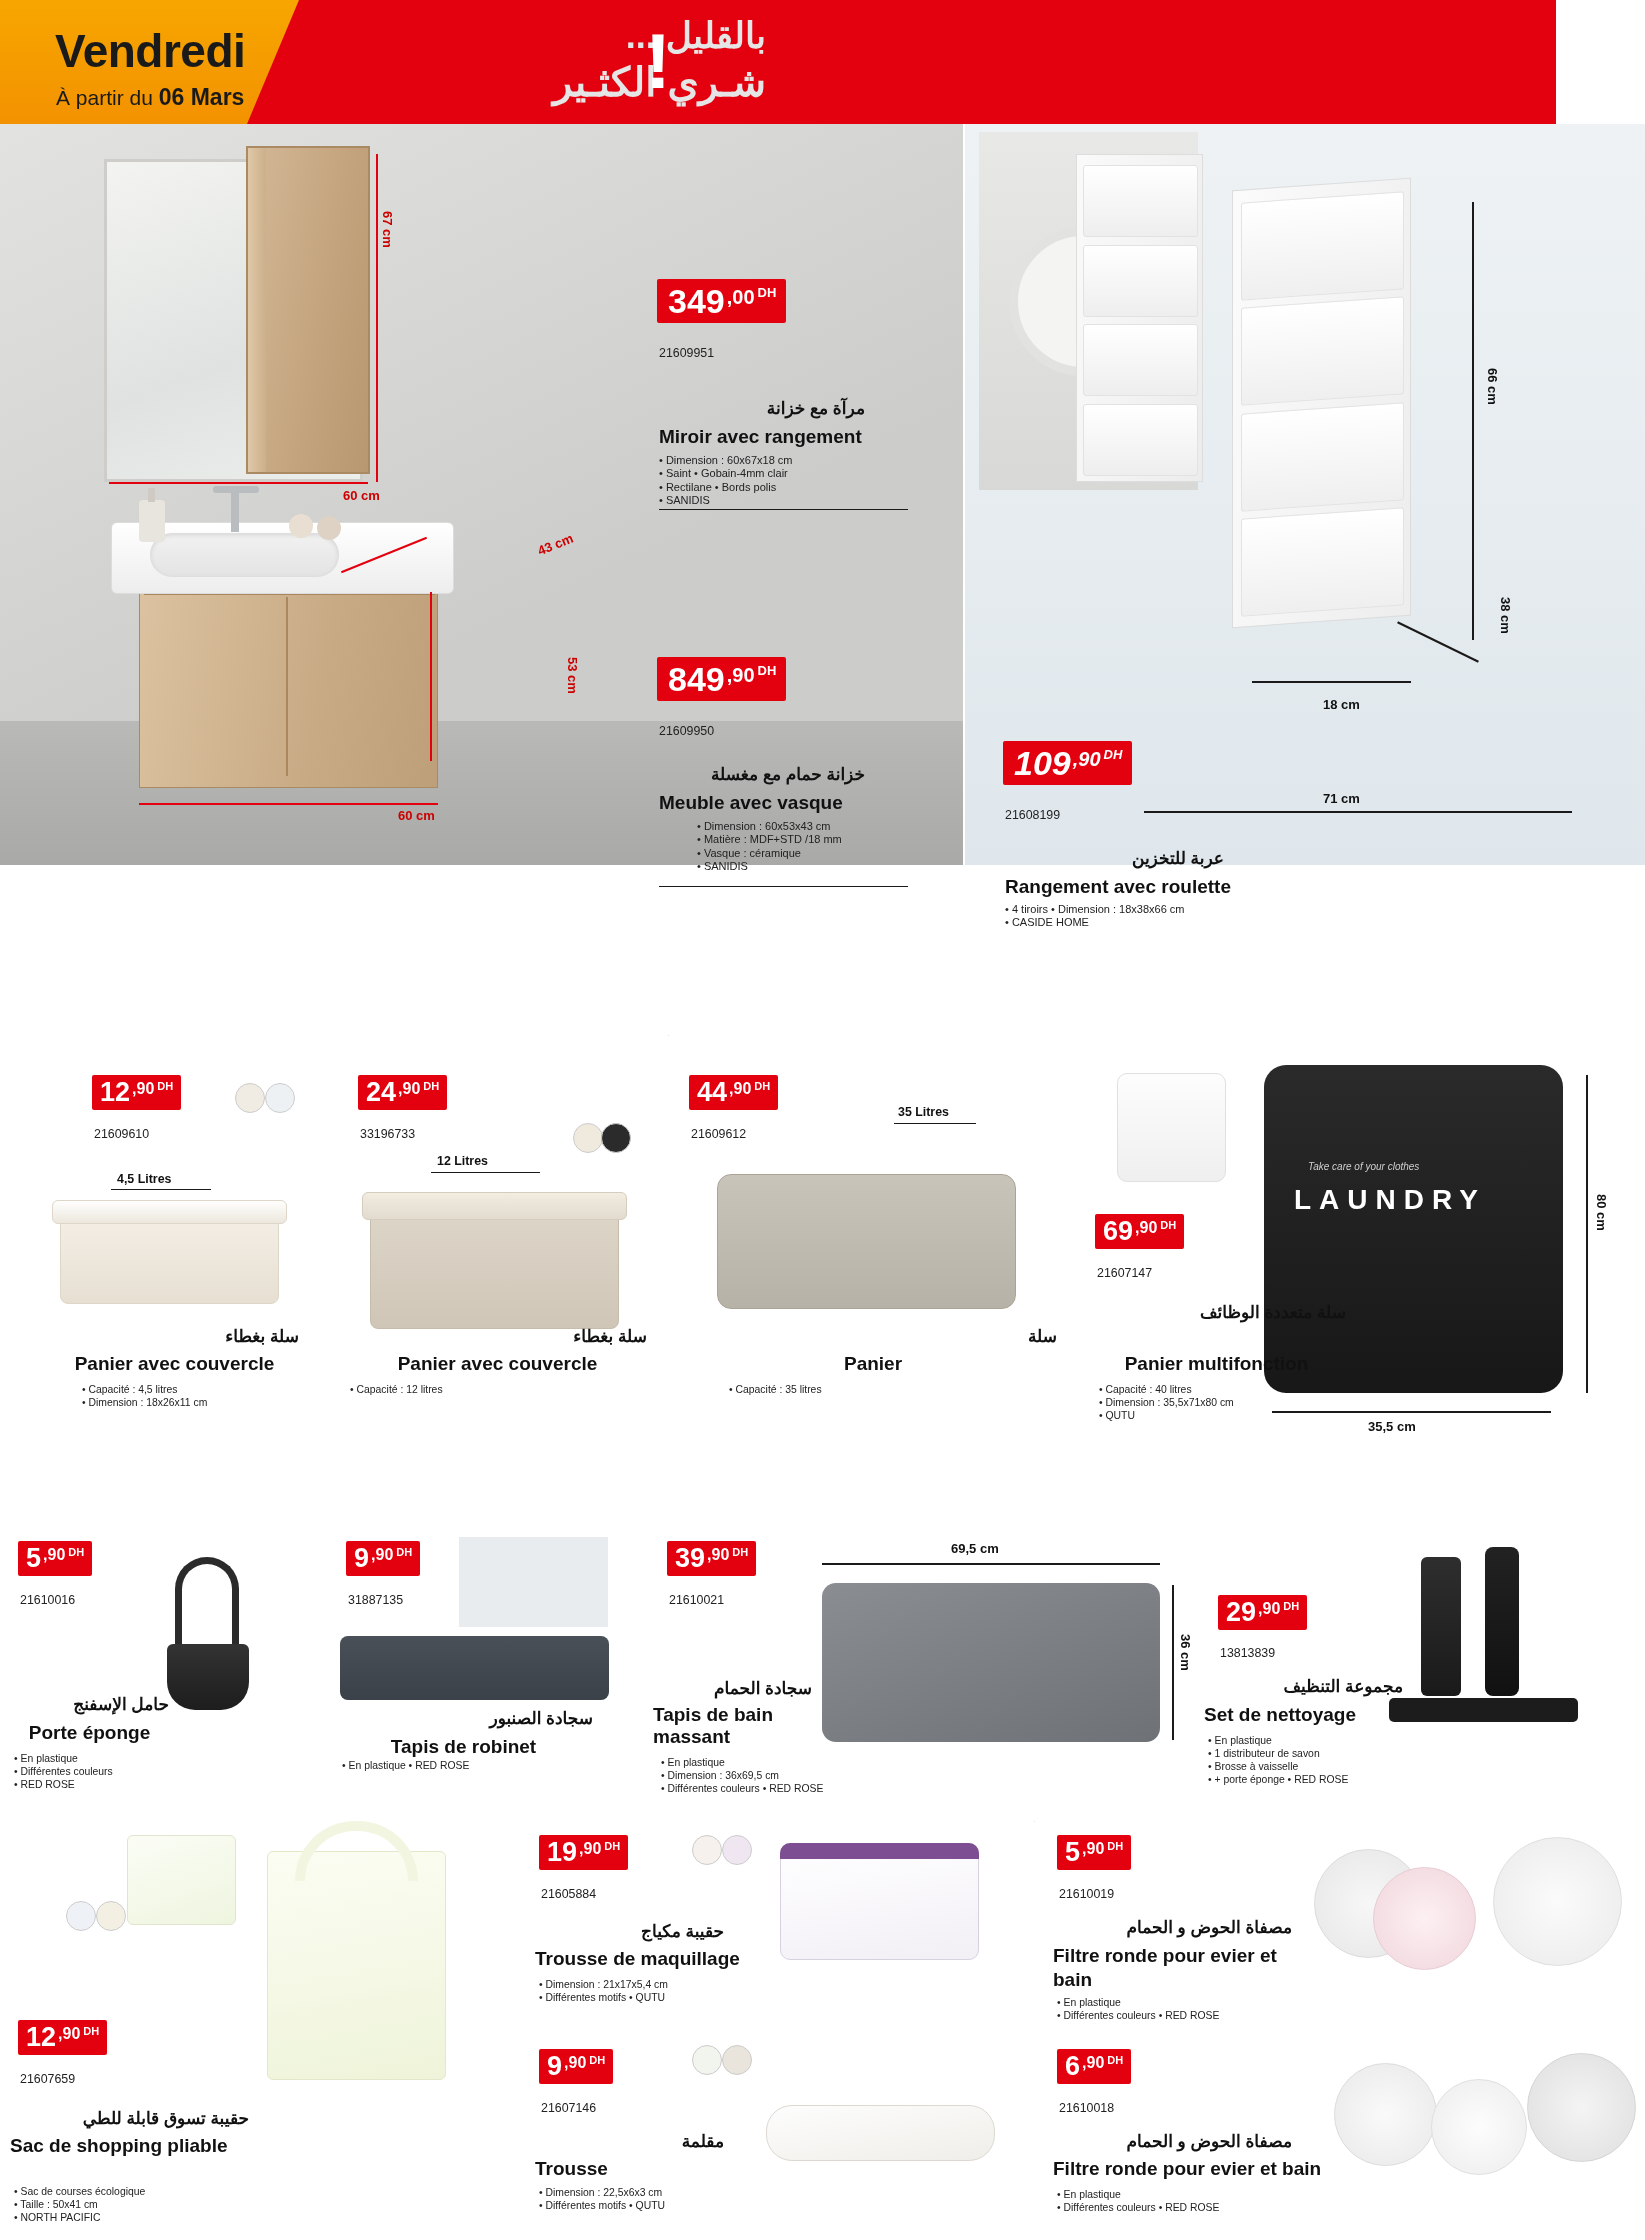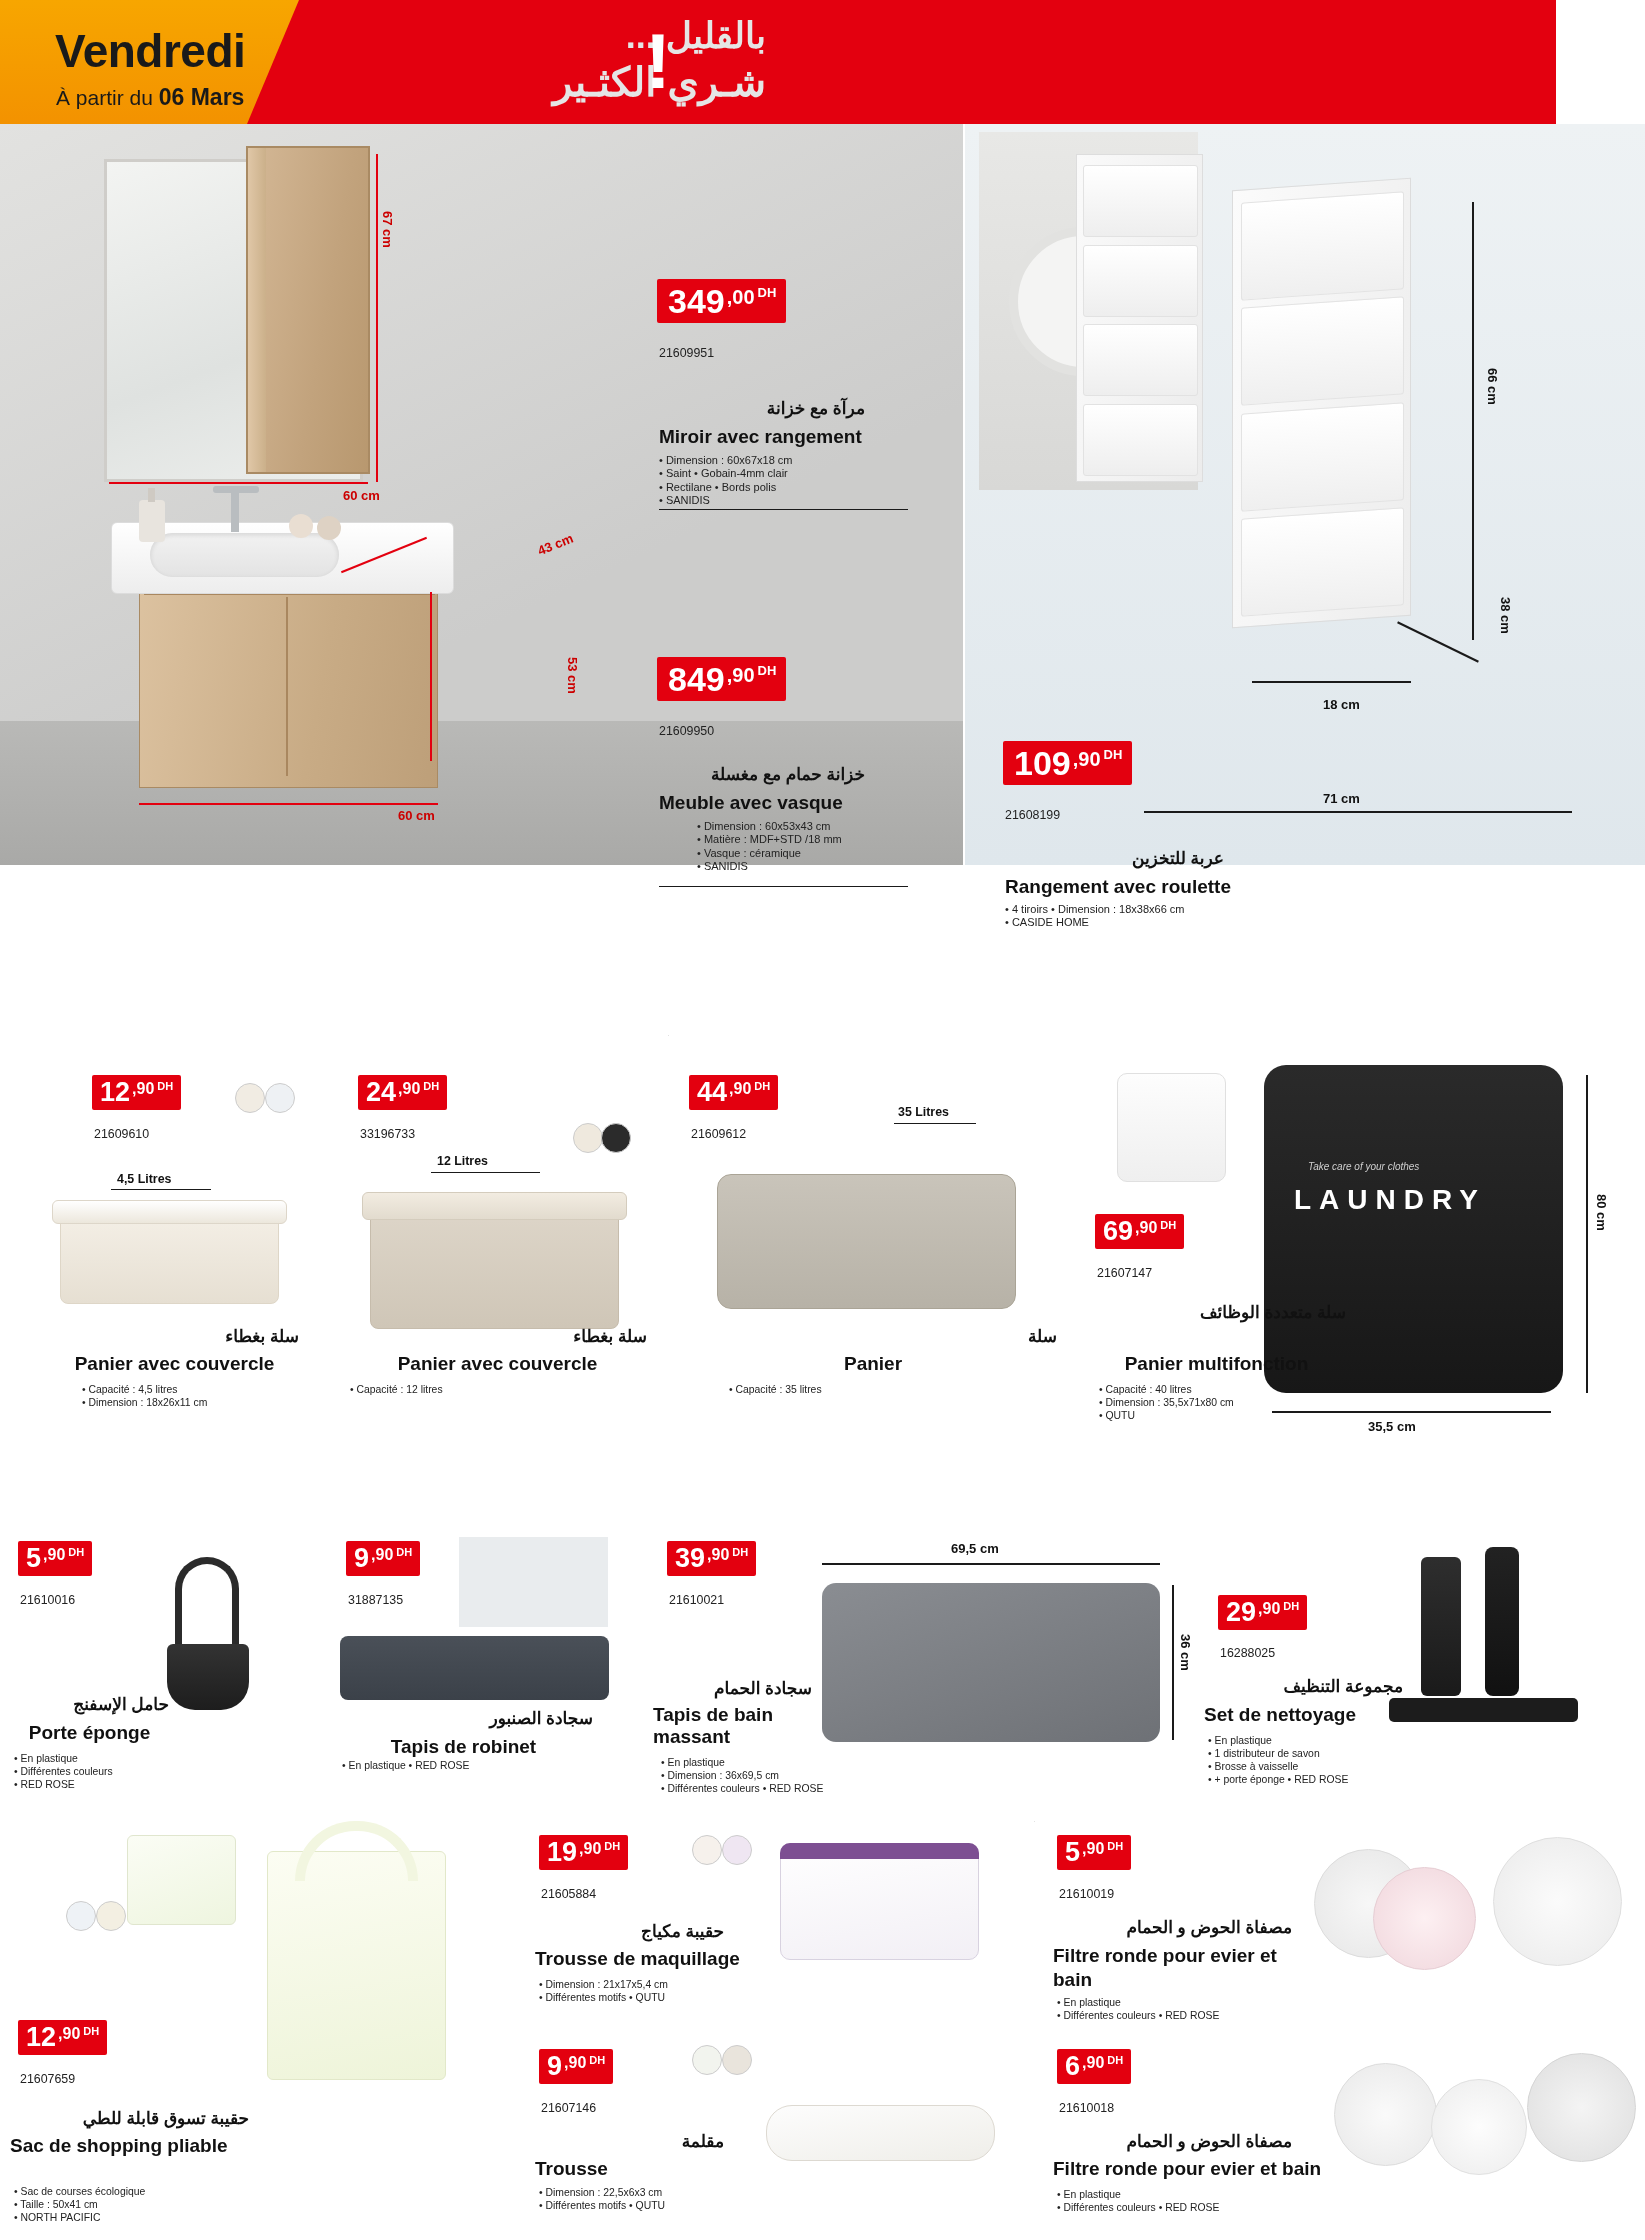--- a/index.html
+++ b/index.html
@@ -266,21 +266,21 @@
   <div class="blackline" style="left:507px; top:78px; width:2px; height:438px;"></div>
   <div class="blackline" style="left:428px; top:517px; width:90px; height:2px; transform:rotate(26deg);"></div>
   <div class="blackline" style="left:287px; top:557px; width:159px; height:2px;"></div>
   <div class="blackline" style="left:179px; top:687px; width:428px; height:2px;"></div>
 </div>
 <div class="dimlabel blk vert" style="left:1485px; top:368px;">66 cm</div>
 <div class="dimlabel blk vert" style="left:1498px; top:597px;">38 cm</div>
 <div class="dimlabel blk" style="left:1323px; top:697px;">18 cm</div>
 <div class="dimlabel blk" style="left:1323px; top:791px;">71 cm</div>
 
-<div class="tag" style="left:1003px; top:741px;">
+<div class="tag" style="left:1003px; top:741px;font-style:italic;">
   <span class="big">109</span>
   <span class="dec">,<span>90</span></span>
   <span class="dh">DH</span>
 </div>
 <div class="ref" style="left:1005px; top:808px;">21608199</div>
 <div class="ar" style="left:876px; top:848px; width:348px;">عربة للتخزين</div>
 <div class="fr" style="left:1005px; top:876px;">Rangement avec roulette</div>
 <div class="bul" style="left:1005px; top:903px; width:299px;">
   <div>4 tiroirs • Dimension : 18x38x66 cm</div>
   <div>CASIDE HOME</div>
@@ -440,21 +440,21 @@
     <div>Différentes couleurs • RED ROSE</div>
   </div>
 </div>
 
 <div class="card" style="left:1194px; top:1527px; width:452px; height:294px;">
   <div class="tag sm" style="left:24px; top:68px;">
     <span class="big">29</span>
     <span class="dec">,<span>90</span></span>
     <span class="dh">DH</span>
   </div>
-  <div class="ref" style="left:26px; top:119px;">16288025</div>
+  <div class="ref" style="left:26px; top:119px;">13813839</div>
   <div style="position:absolute; left:227px; top:30px; width:40px; height:139px; background:linear-gradient(180deg,#2e2e2e,#1a1a1a); border-radius:6px;"></div>
   <div style="position:absolute; left:291px; top:20px; width:34px; height:149px; background:linear-gradient(180deg,#222,#111); border-radius:8px;"></div>
   <div style="position:absolute; left:195px; top:171px; width:189px; height:24px; background:#1c1c1c; border-radius:5px;"></div>
   <div class="ar" style="left:10px; top:149px; width:199px;">مجموعة التنظيف</div>
   <div class="fr" style="left:10px; top:177px; width:199px;">Set de nettoyage</div>
   <div class="tiny" style="left:14px; top:207px; width:249px;">
     <div>En plastique</div>
     <div>1 distributeur de savon</div>
     <div>Brosse à vaisselle</div>
     <div>+ porte éponge • RED ROSE</div>

